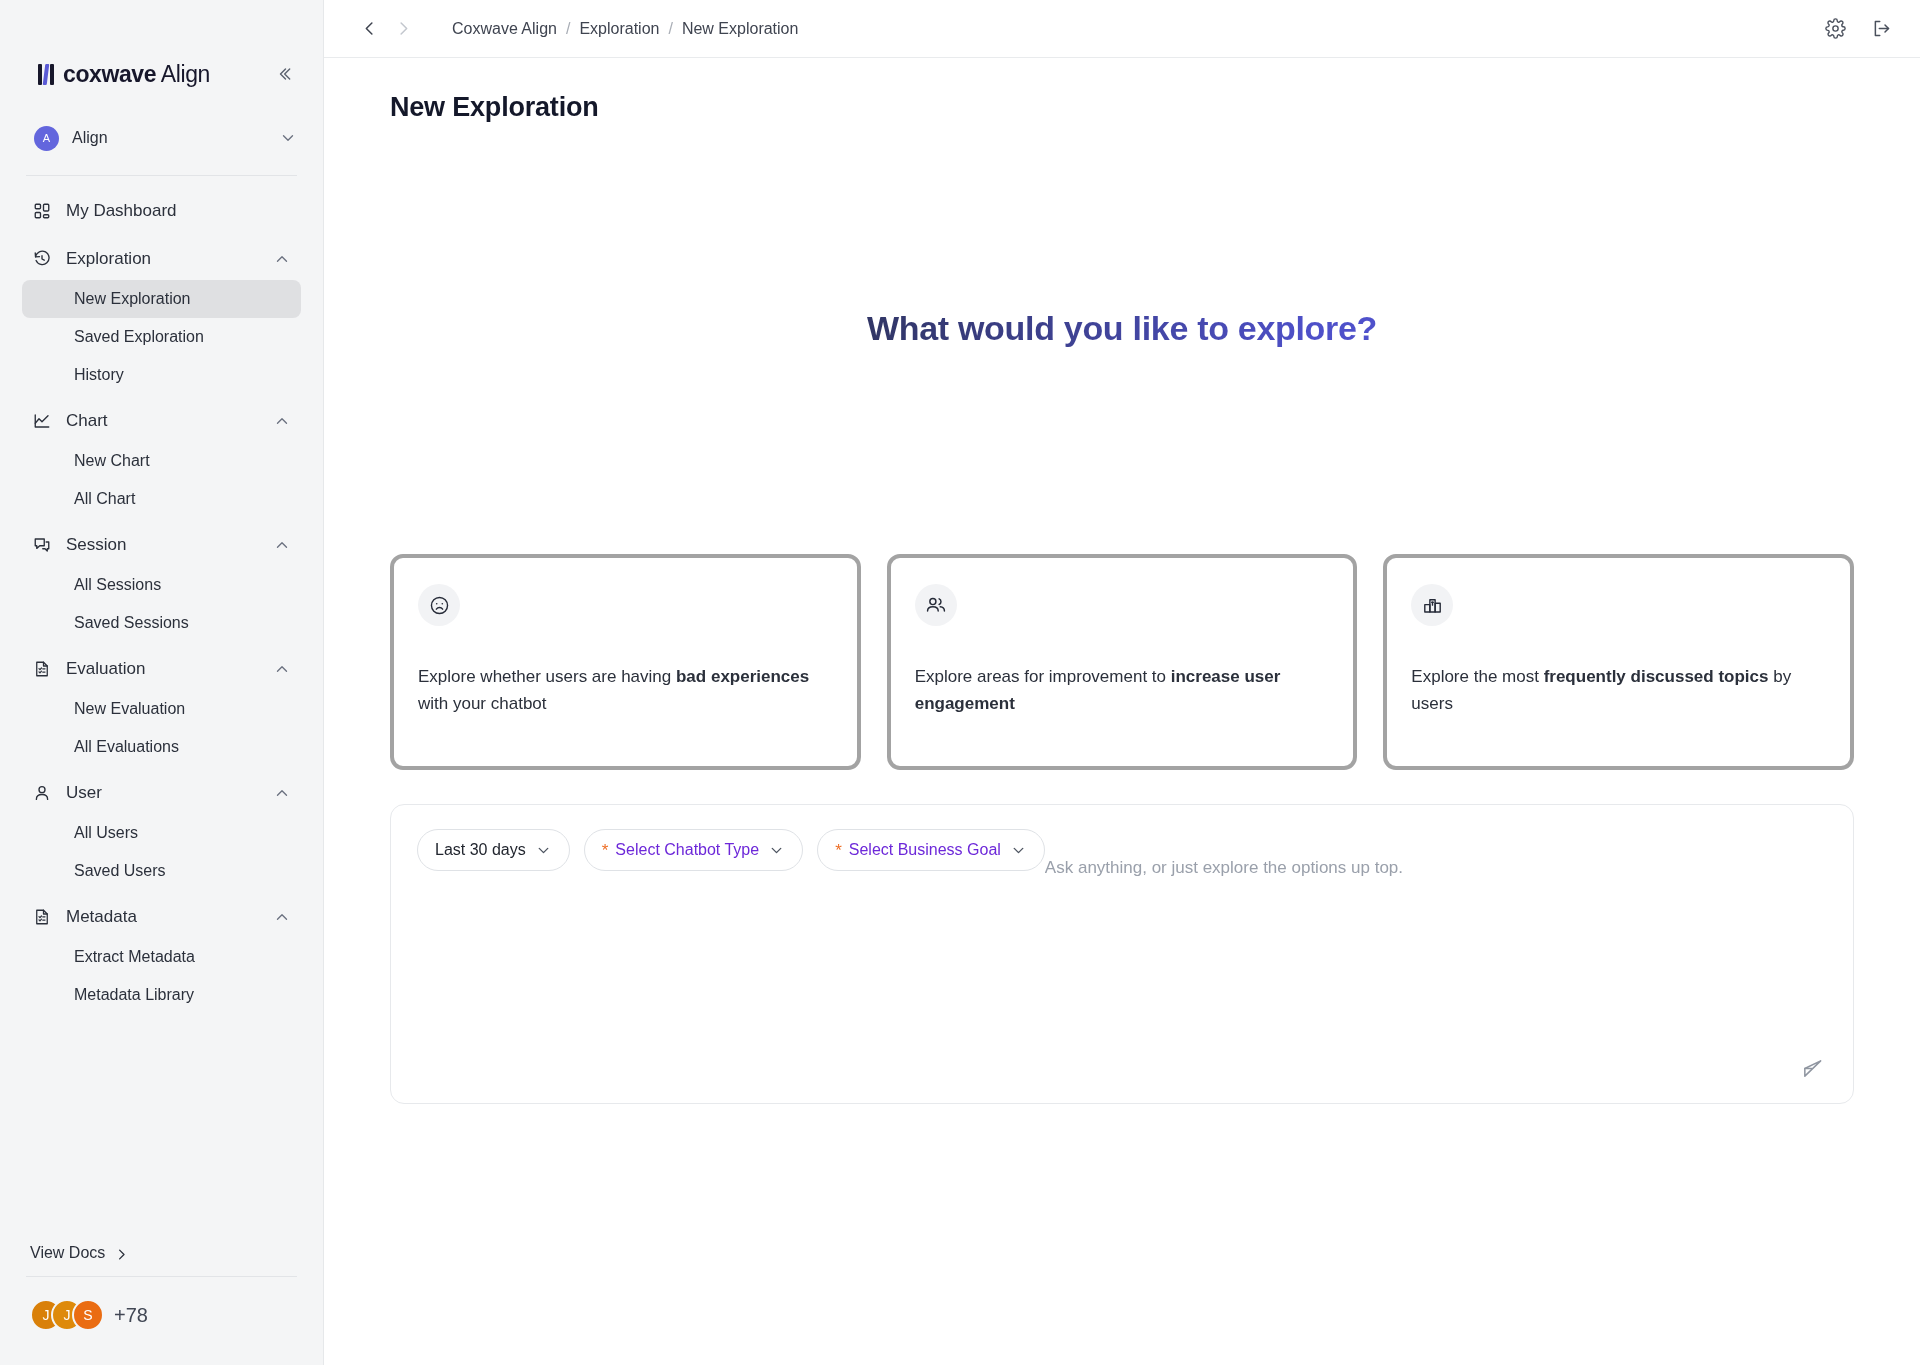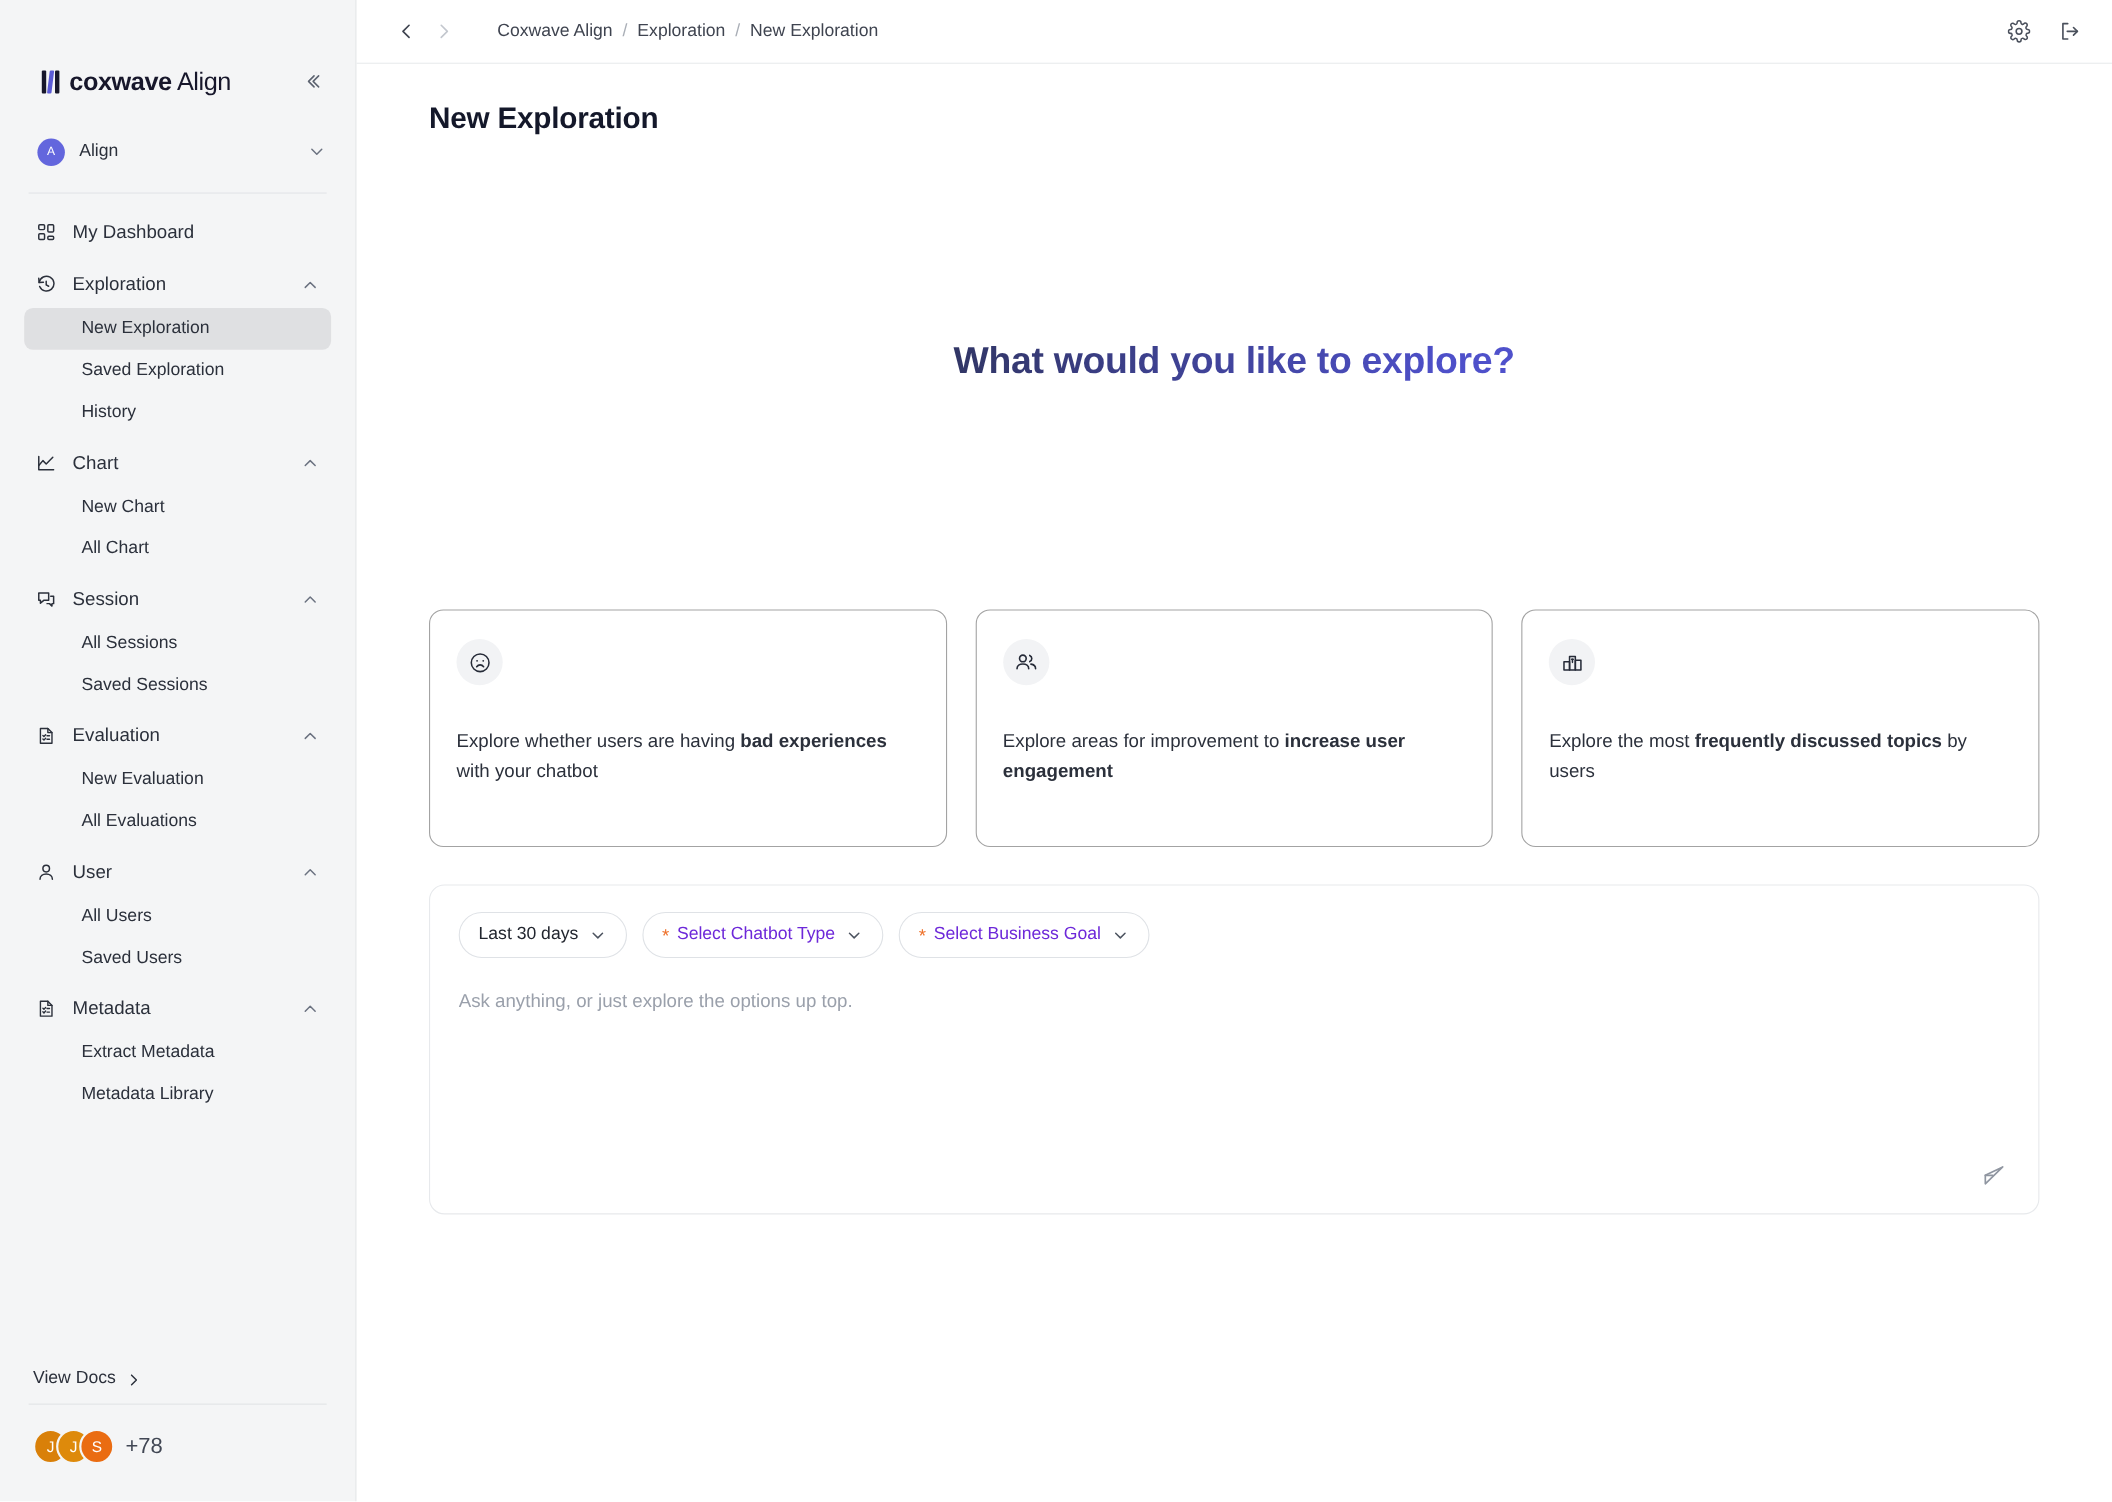--- a/index.html
+++ b/index.html
@@ -121,39 +121,39 @@
     -webkit-background-clip: text; background-clip: text;
     color: transparent;
   }
 
   .cards {
     display: flex; gap: 26px;
     padding: 0 66px; margin-top: 206px;
   }
   .card {
     flex: 1 1 0; min-width: 0;
-    border: 1px solid #a3a3a3; border-radius: 13px;
+    border: 4px solid #a3a3a3; border-radius: 13px;
     background: #fff; padding: 26px 24px 24px 24px;
     height: 216px; cursor: pointer;
     display: flex; flex-direction: column;
   }
   .card-ico {
     width: 42px; height: 42px; border-radius: 50%;
     background: #f2f3f5; display: flex; align-items: center; justify-content: center;
     color: #262b38; margin-bottom: 38px;
   }
   .card-text { font-size: 17px; line-height: 1.58; color: #2b303b; }
   .card-text b { font-weight: 700; }
 
   .composer {
     margin: 34px 66px 0 66px;
     border: 1px solid #e7e9ec; border-radius: 14px;
     background: #fff; height: 300px;
     padding: 24px 26px 18px 26px;
-    display: flex; flex-direction: column;
+    display: flex; flex-direction: row;
     position: relative;
   }
   .chips { display: flex; gap: 14px; }
   .chip {
     display: flex; align-items: center; gap: 9px;
     border: 1px solid #dfe2e6; border-radius: 999px;
     height: 42px; padding: 0 17px; cursor: pointer;
     font-size: 16px; background: #fff;
   }
   .chip .txt { color: #22262f; }

